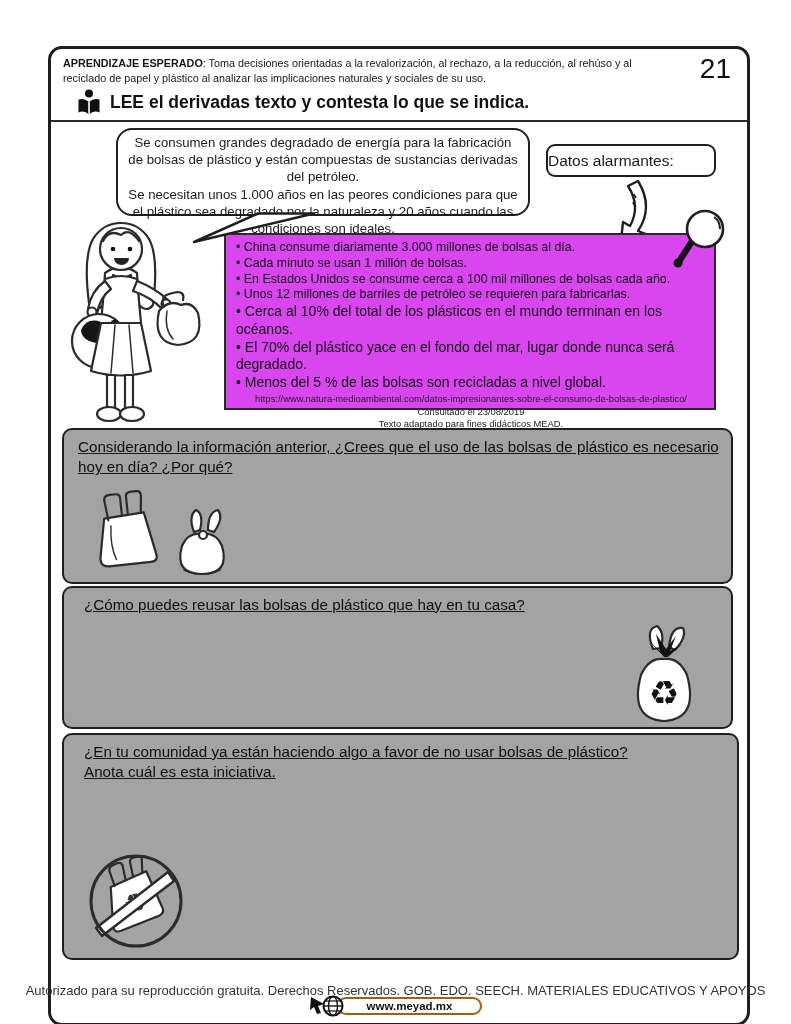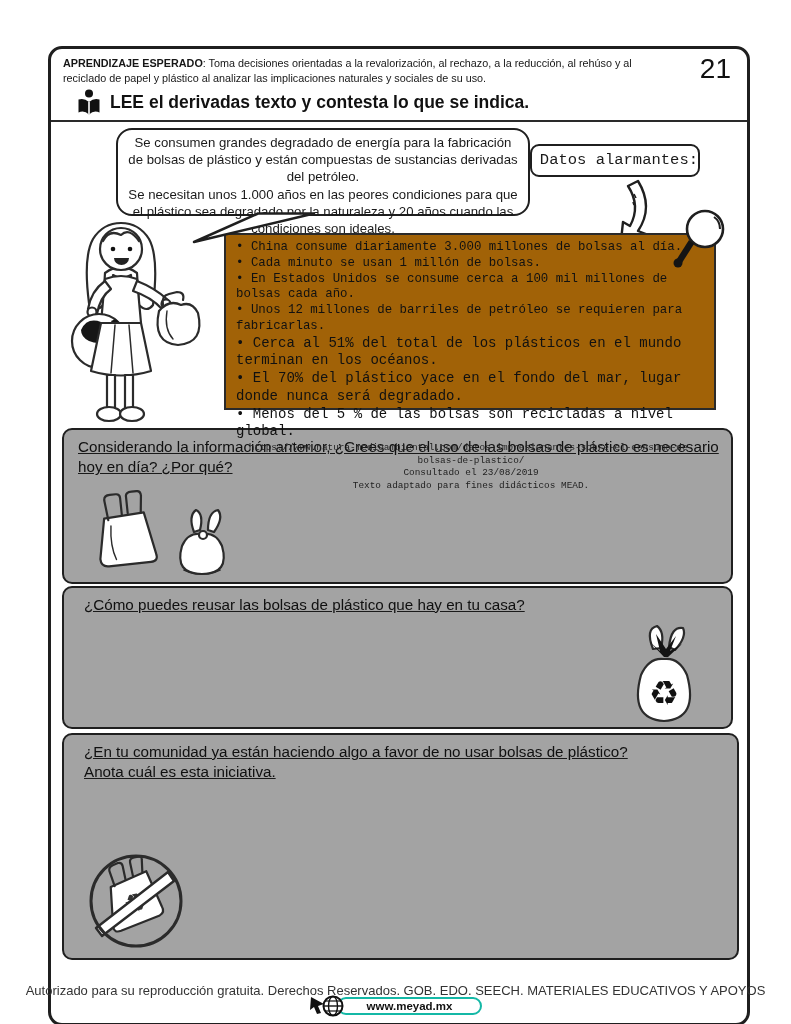--- a/index.html
+++ b/index.html
@@ -17,29 +17,29 @@
   .lee-row { position:absolute; left:26px; top:40px; display:flex; align-items:center; gap:9px; }
   .lee-title { font-weight:bold; font-size:17.5px; color:#111; }
 
   
   .bubble { position:absolute; left:65px; top:79px; width:414px; height:88px;
             border:2.5px solid #1f1f1f; border-radius:16px; background:#fff;
             padding:5px 10px; text-align:center; font-size:13.2px; line-height:1.27; z-index:2; }
   .bubble p + p { margin-top:2px; }
   .bubble-tail { position:absolute; left:137px; top:163px; z-index:3; }
 
-  .alarm-box { position:absolute; left:479px; top:95px; width:170px; height:33px;
-               border:2px solid #1f1f1f; border-radius:9px; text-align:right;
-               line-height:29px; font-size:15.5px;font-family:Liberation Mono, monospace; }
+  .alarm-box { position:absolute; left:495px; top:95px; width:170px; height:33px;
+               border:2px solid #1f1f1f; border-radius:9px; text-align:left;
+               line-height:29px; font-size:15.5px; }
   .alarm-arrow { position:absolute; left:537px; top:128px; }
 
   .girl { position:absolute; left:8px; top:168px; z-index:1; }
 
   .facts { position:absolute; left:173px; top:184px; width:492px; height:177px;
-           border:2px solid #2a2a2a; background:#a16207; padding:5px 8px 3px 10px; z-index:2;font-family:Liberation Mono, monospace; }
+           border:2px solid #2a2a2a; background:#d946ef; padding:5px 8px 3px 10px; z-index:2; }
   .facts ul { list-style:none; }
   .facts li { font-size:12.4px; line-height:1.27; color:#111; }
   .facts li::before { content:"• "; }
   .facts li.big { font-size:14px; }
   .sources { text-align:center; font-size:9.4px; line-height:1.35; color:#222; margin-top:1px; }
   .magnifier { position:absolute; left:616px; top:156px; z-index:4; }
 
   
   .qbox { position:absolute; left:11px; width:671px; border:2.5px solid #1f1f1f;
           border-radius:10px; background:#a3a3a3;text-decoration:underline; }
@@ -50,21 +50,21 @@
   #qbox3 { top:684px; height:227px; width:677px; }
   .bags-icon  { position:absolute; left:26px; bottom:2px; }
   .trash-icon { position:absolute; right:28px; bottom:2px; }
   .nobag-icon { position:absolute; left:16px; bottom:6px; }
 
   
   .footer-rights { position:absolute; left:0; top:983px; width:100%; text-align:center;
                    font-size:13px; color:#333; }
   .footer-site { position:absolute; left:0; top:994px; width:100%; display:flex;
                  justify-content:center; align-items:center; }
-  .site-pill { border:2px solid #14b8a6; border-radius:12px; padding:1px 28px;
+  .site-pill { border:2px solid #a16207; border-radius:12px; padding:1px 28px;
                font-weight:bold; font-size:11.5px; color:#111; background:#fff; }
   .globe-icon { margin-right:-8px; position:relative; z-index:2; }
 
   svg { display:block; }
 </style>
 </head>
 <body>
 
 <div class="canvas">
   <div class="page">
@@ -133,21 +133,21 @@
         <ellipse cx="73" cy="197" rx="12" ry="7"></ellipse>
       </svg>
     </div>
 
     <div class="facts">
       <ul>
         <li>China consume diariamente 3.000 millones de bolsas al día.</li>
         <li>Cada minuto se usan 1 millón de bolsas.</li>
         <li>En Estados Unidos se consume cerca a 100 mil millones de bolsas cada año.</li>
         <li>Unos 12 millones de barriles de petróleo se requieren para fabricarlas.</li>
-        <li class="big">Cerca al 51% del total de los plásticos en el mundo terminan en los océanos.</li>
+        <li class="big">Cerca al 10% del total de los plásticos en el mundo terminan en los océanos.</li>
         <li class="big">El 70% del plástico yace en el fondo del mar, lugar donde nunca será degradado.</li>
         <li class="big">Menos del 5 % de las bolsas son recicladas a nivel global.</li>
       </ul>
       <div class="sources">
         <div>https://www.natura-medioambiental.com/datos-impresionantes-sobre-el-consumo-de-bolsas-de-plastico/</div>
         <div>Consultado el  23/08/2019</div>
         <div>Texto adaptado para fines didácticos MEAD.</div>
       </div>
     </div>
     <div class="magnifier">

